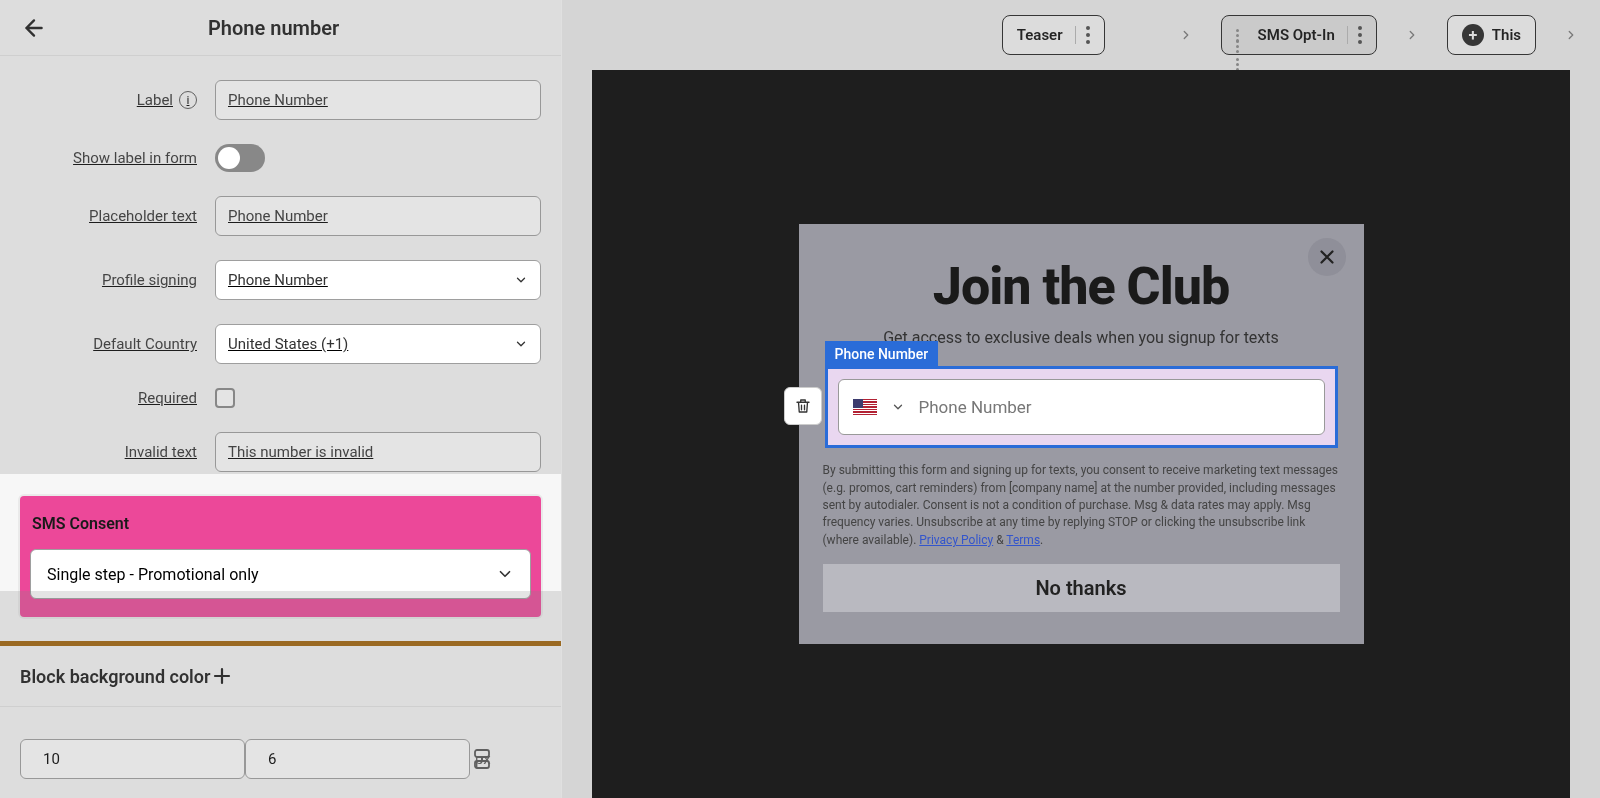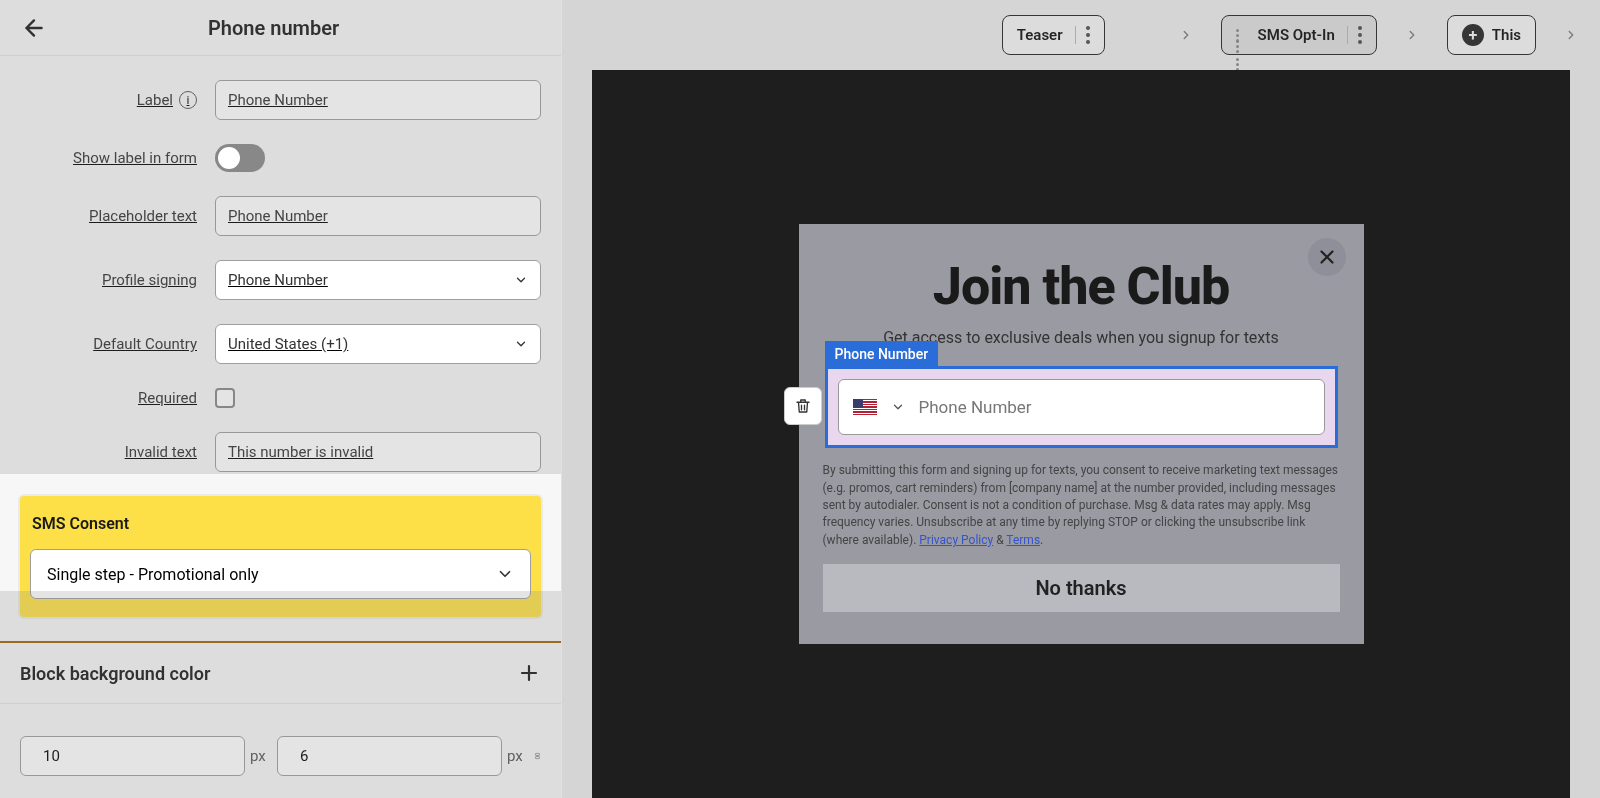--- a/index.html
+++ b/index.html
@@ -16,31 +16,31 @@
     .form-label { width: 195px; text-align: right; padding-right: 18px; font-size: 15px; color: #333; display: flex; justify-content: flex-end; align-items: center; gap: 6px; }
     .info-icon { width: 18px; height: 18px; border-radius: 50%; border: 1.5px solid #555; display: inline-flex; align-items: center; justify-content: center; font-size: 11px; font-weight: bold; color: #555; }
     .form-input { flex: 1; height: 40px; background: #fff; border: 1px solid #9e9e9e; border-radius: 6px; padding: 0 12px; font-size: 15px; color: #333; }
     .form-select { flex: 1; height: 40px; background: #fff; border: 1px solid #9e9e9e; border-radius: 6px; padding: 0 12px; font-size: 15px; color: #333; position: relative; display: flex; align-items: center; justify-content: space-between; }
     .chevron-down { width: 14px; height: 14px; }
     .toggle { width: 50px; height: 28px; background: #888; border-radius: 14px; position: relative; cursor: pointer; }
     .toggle-knob { position: absolute; left: 3px; top: 3px; width: 22px; height: 22px; background: #fff; border-radius: 50%; }
     .checkbox { width: 20px; height: 20px; border: 2px solid #888; border-radius: 4px; background: #fff; cursor: pointer; }
     
     
-    .sms-consent-block { margin: 0 20px 24px 20px; background: #fde047; padding: 18px 10px; border-radius: 4px; box-shadow: 0 0 0 2px rgba(0,0,0,0.05); }
+    .sms-consent-block { margin: 0 20px 24px 20px; background: #ec4899; padding: 18px 10px; border-radius: 4px; box-shadow: 0 0 0 2px rgba(0,0,0,0.05); }
     .sms-consent-title { font-size: 16px; font-weight: 600; color: #1a1a1a; margin-bottom: 16px; padding-left: 2px;}
     .sms-select { height: 50px; background: #fff; border: 1px solid #9e9e9e; border-radius: 6px; padding: 0 16px; font-size: 16px; display: flex; align-items: center; justify-content: space-between; }
     
     
-    .block-row { padding: 18px 20px; display: flex; align-items: center; justify-content: space-between; border-top: 2px solid #a16207; }
+    .block-row { padding: 18px 20px; display: flex; align-items: center; border-top: 5px solid #a16207; }
     .block-row-title { font-size: 18px; font-weight: 600; color: #1a1a1a; }
     .plus-icon { width: 24px; height: 24px; }
     
     .block-padding-section { padding: 18px 20px; border-top: 1px solid #e5e5e5; }
-    .padding-inputs { display: flex; gap: 32px; margin-top: 14px; align-items: center; }
+    .padding-inputs { display: flex; gap: 0; margin-top: 14px; align-items: center; }
     .padding-input { width: 225px; height: 40px; border: 1px solid #9e9e9e; border-radius: 6px; background: #fff; display: flex; align-items: center; padding: 0 14px; gap: 8px; }
     .pad-icon { width: 16px; height: 16px; }
     .pad-value { flex:1; font-size: 15px; border:none; outline:none; }
     .pad-unit { font-size: 15px; color: #555; }
     .link-icon { width: 24px; height: 24px; }
     
     
     .sidebar-dim-top, .sidebar-dim-bot { position: absolute; left:0; right:0; background: rgba(130,130,130,0.22); pointer-events:none; }
     .sidebar-dim-top { top:0; height: 474px; }
     .sidebar-dim-bot { top: 591px; bottom:0; }

